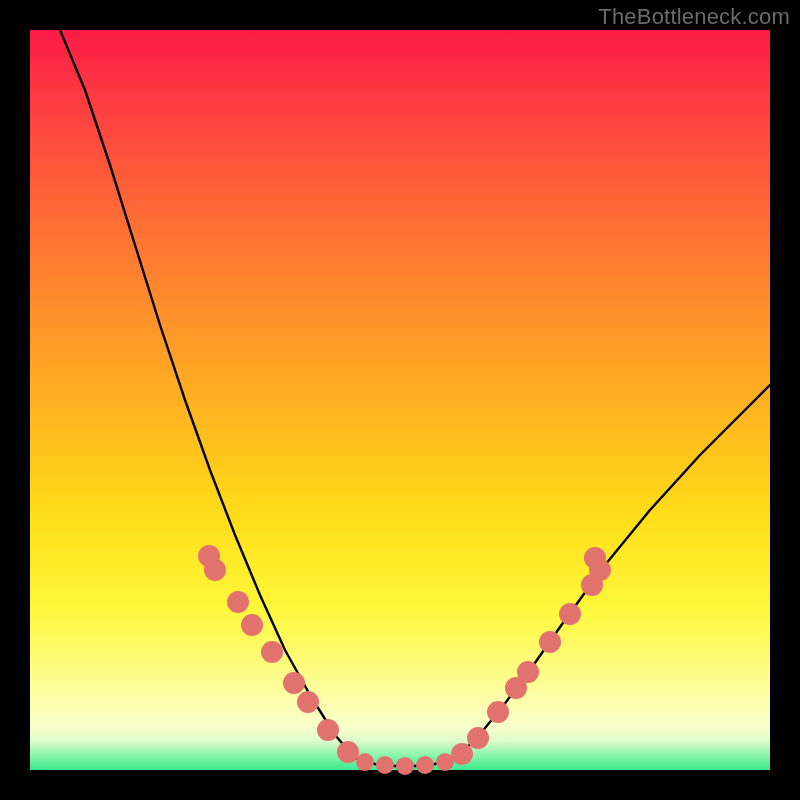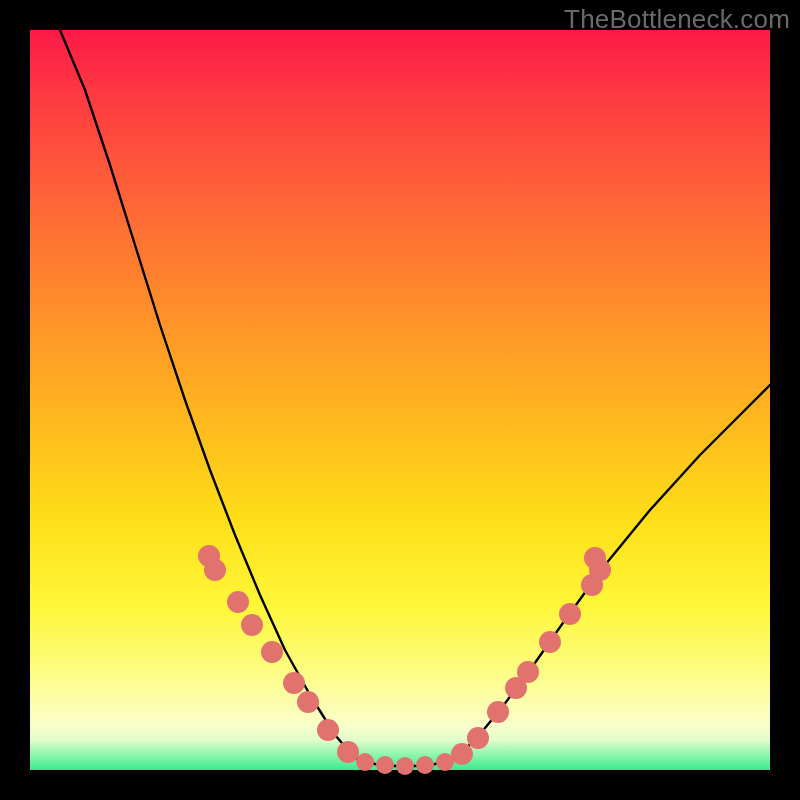--- a/index.html
+++ b/index.html
@@ -40,21 +40,21 @@
       #e0fccb 96%,
       #8bf6ac 98%,
       #3be98f 100%
     );
   }
   .watermark {
     position: absolute;
     top: 4px;
     right: 10px;
     font-family: Arial, Helvetica, sans-serif;
-    font-size: 26px;
+    font-size: 22px;
     color: #6a6a6a;
     letter-spacing: 0.2px;
     user-select: none;
   }
   svg.curve {
     position: absolute;
     left: 0;
     top: 0;
     width: 740px;
     height: 740px;

